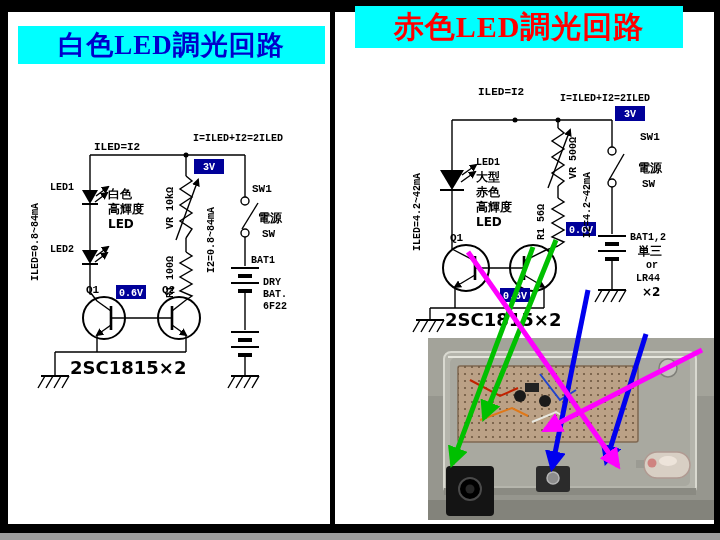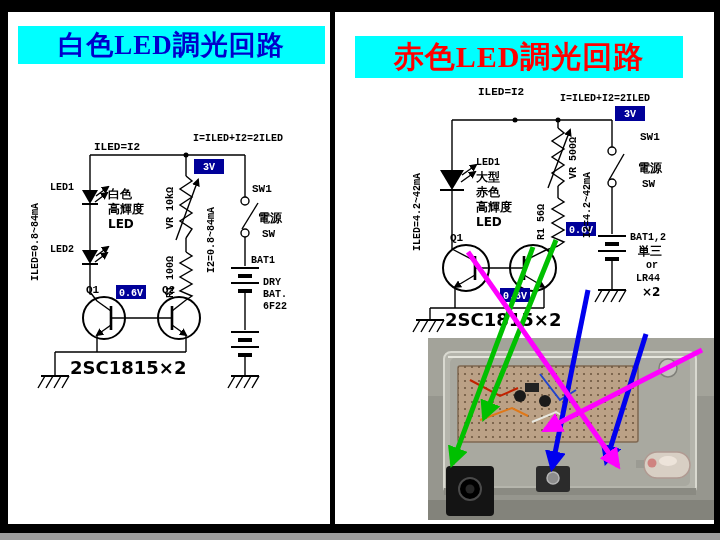--- a/index.html
+++ b/index.html
@@ -4,21 +4,21 @@
 <style>
   html,body { margin:0; padding:0; background:#000; }
   .stage { position:relative; width:720px; height:540px; background:#000; overflow:hidden;
            font-family:"Liberation Sans","DejaVu Sans",sans-serif; }
   .panel { position:absolute; left:8px; top:12px; width:706px; height:512px; background:#ffffff; }
   .divider { position:absolute; left:330px; top:12px; width:5px; height:512px; background:#000; }
   .bottom-strip { position:absolute; left:0; top:533px; width:720px; height:7px; background:#9c9c9c; }
   .title { position:absolute; display:flex; align-items:center; justify-content:center;
            font-family:"Liberation Serif","DejaVu Serif",serif; font-weight:bold; letter-spacing:1px; }
   .title-left  { left:18px;  top:26px; width:307px; height:38px; font-size:27px; }
-  .title-right { left:355px; top:36px; width:328px; height:42px; font-size:30px; }
+  .title-right { left:355px; top:6px; width:328px; height:42px; font-size:30px; }
   svg.overlay { position:absolute; left:0; top:0; width:720px; height:540px; }
   .w  { stroke:#000; stroke-width:1.4; fill:none; }
   .w2 { stroke:#000; stroke-width:2; fill:none; }
   .w3 { stroke:#000; stroke-width:4; fill:none; }
   .comp { stroke:#000; stroke-width:2; fill:none; }
   .bar { stroke:#000; stroke-width:2.6; fill:none; }
   text.m   { font-family:"Liberation Mono","DejaVu Sans Mono",monospace; font-size:11px; font-weight:bold; fill:#000; }
   text.m10 { font-family:"Liberation Mono","DejaVu Sans Mono",monospace; font-size:10px; font-weight:bold; fill:#000; }
   text.jp  { font-family:"DejaVu Sans","Liberation Sans",sans-serif; font-size:12px; font-weight:bold; fill:#000; }
   text.big { font-family:"DejaVu Sans","Liberation Sans",sans-serif; font-size:18px; font-weight:bold; fill:#000; }

